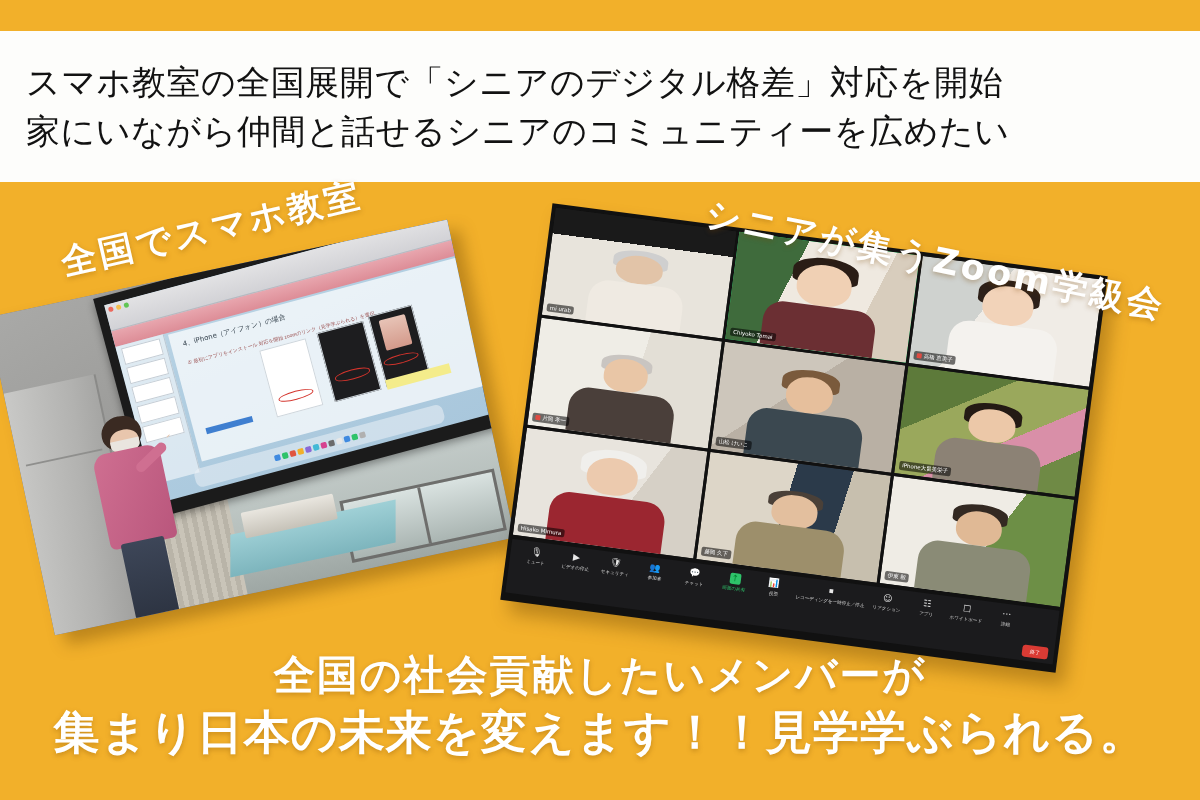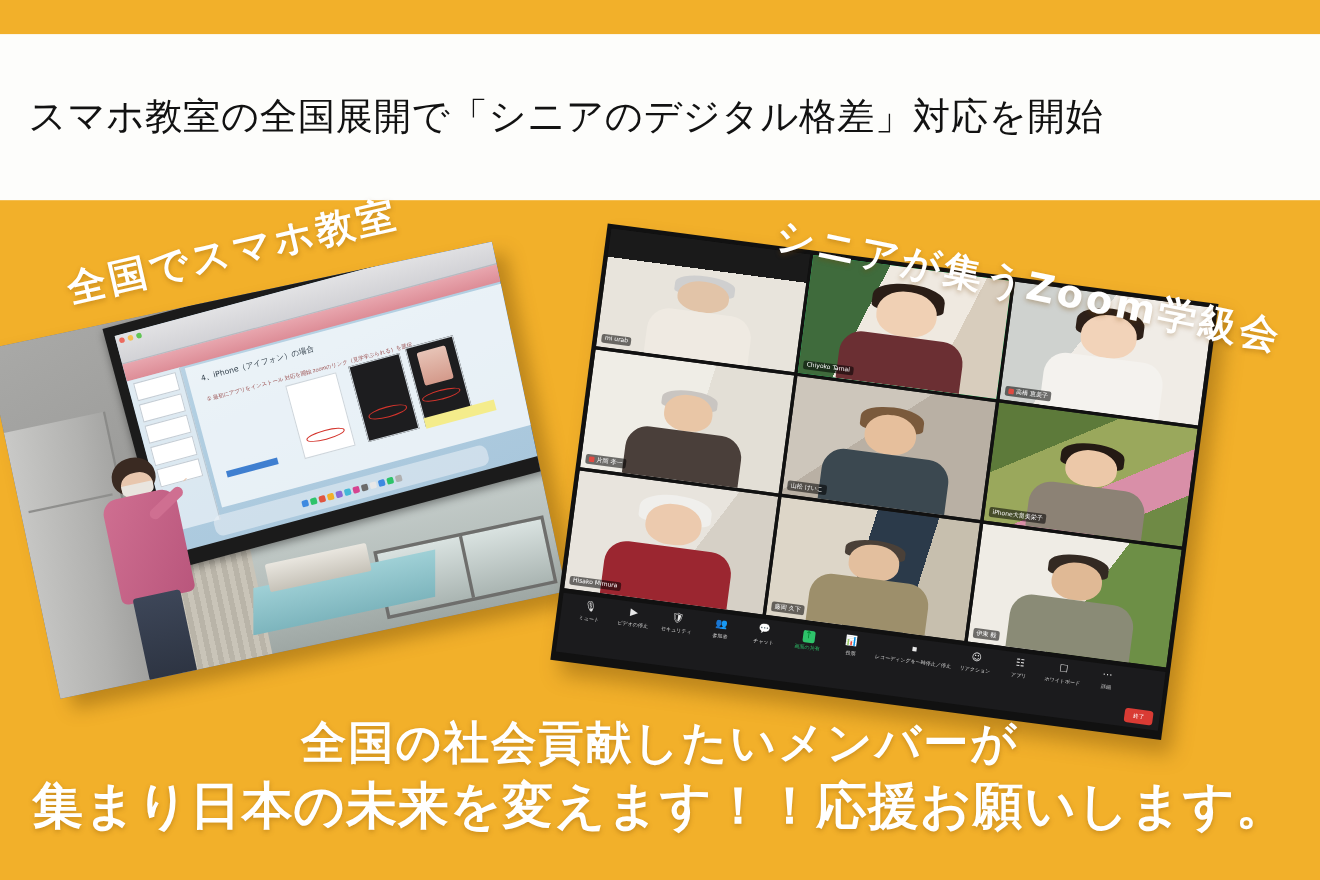--- a/index.html
+++ b/index.html
@@ -166,20 +166,21 @@
   .tb-item.share span{ color:#2ec36a; }
   .tb-end{ margin-left:auto; background:#d93b34; color:#fff; font-size:5px;
     padding:3px 8px; border-radius:3px; align-self:flex-end; margin-bottom:4px;
     font-family:"DejaVu Sans",sans-serif;}
 </style>
 </head>
 <body>
 
 <div id="headline-banner">
   <div class="headline-line">スマホ教室の全国展開で「シニアのデジタル格差」対応を開始</div>
+  <div class="headline-line">家にいながら仲間と話せるシニアのコミュニティーを広めたい</div>
 </div>
 
 <div id="photo-classroom">
   <div class="room-wall"></div>
   <div class="fridge"></div>
   <div class="window-area">
     <div class="window-frame"></div>
   </div>
   <div class="curtain"></div>
 
@@ -394,14 +395,14 @@
     </div>
     <div class="tb-end">終了</div>
   </div>
 </div>
 
 <div id="label-zenkoku" class="hand">全国でスマホ教室</div>
 <div id="label-zoomclass" class="hand">シニアが集うZoom学級会</div>
 
 <div id="bottom-message">
   <span class="hand bm1">全国の社会貢献したいメンバーが</span>
-  <span class="hand bm2">集まり日本の未来を変えます！！応援お願いします。</span>
+  <span class="hand bm2">集まり日本の未来を変えます！！見学学ぶられる。</span>
 </div>
 
 </body></html>

